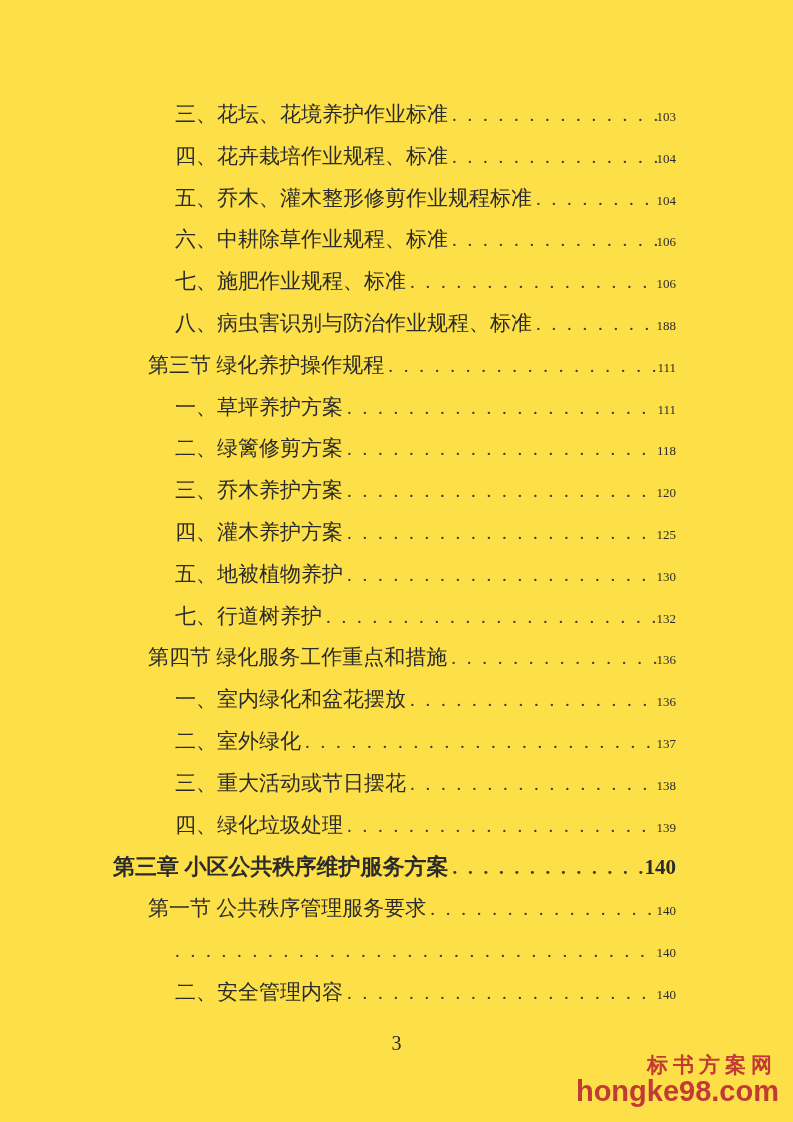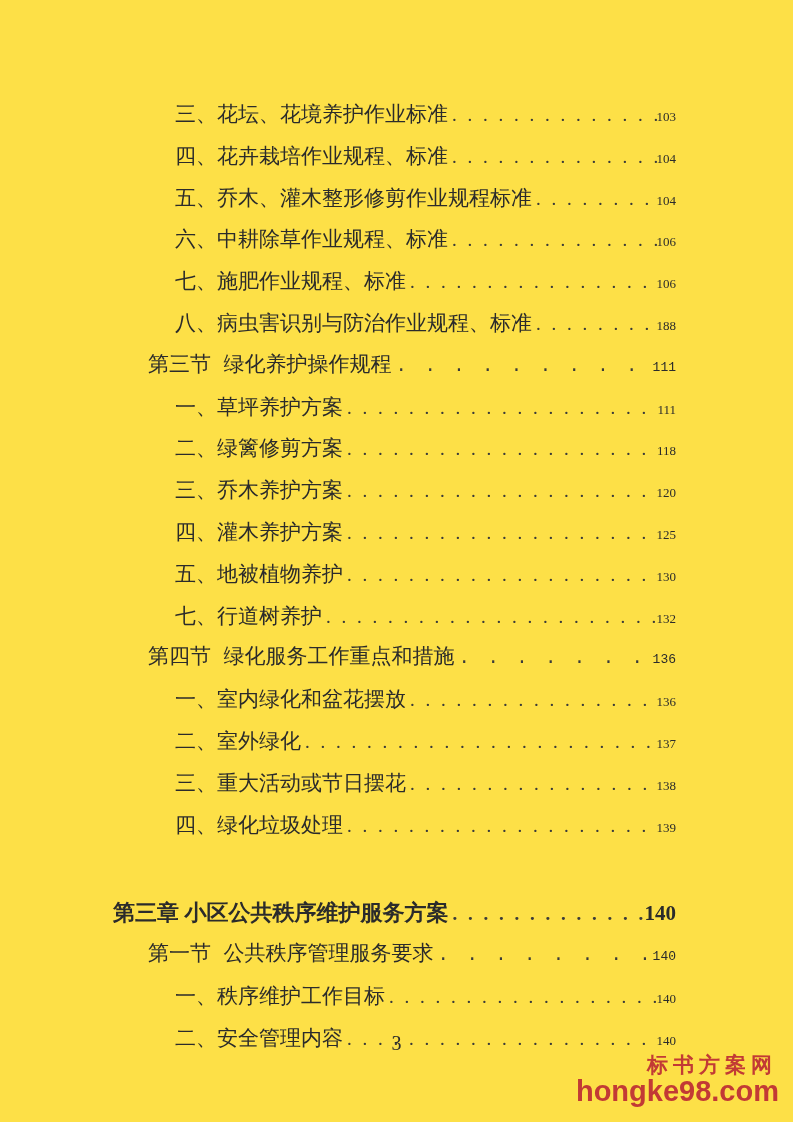--- a/index.html
+++ b/index.html
@@ -28,23 +28,22 @@
     height: 41.8px;
     margin-right: 117px;
     font-size: 21px;
     line-height: 41.8px;
     white-space: nowrap;
   }
   .toc-row.lvl0 {
     margin-left: 113px;
     font-weight: bold;
     font-size: 22px;
-    margin-top: 46px;
-  }
-  .toc-row.lvl1 { margin-left: 148px; font-family: Liberation Mono, monospace; }
+  }
+  .toc-row.lvl1 { margin-left: 148px; }
   .toc-row.lvl2 { margin-left: 175px; }
   .toc-title {
     flex: 0 0 auto;
     padding-right: 4px;
   }
   .dot-leader {
     flex: 1 1 auto;
     overflow: hidden;
     font-size: 19px;
     letter-spacing: 3px;
@@ -206,21 +205,20 @@
       <span class="toc-page">140</span>
     </div>
 
     <div class="toc-row lvl1">
       <span class="toc-title">第一节 公共秩序管理服务要求</span>
       <span class="dot-leader">. . . . . . . . . . . . . . . . . . . . . . . . . . . . . . . . . . . . . . . . . . . . . . . . . . . . . . . . . . . . . . . . . . . . . . . . . . . . . . . . </span>
       <span class="toc-page">140</span>
     </div>
 
     <div class="toc-row lvl2">
-      <span class="toc-title">一、秩序维护工作目标</span>
       <span class="dot-leader">. . . . . . . . . . . . . . . . . . . . . . . . . . . . . . . . . . . . . . . . . . . . . . . . . . . . . . . . . . . . . . . . . . . . . . . . . . . . . . . . </span>
       <span class="toc-page">140</span>
     </div>
 
     <div class="toc-row lvl2">
       <span class="toc-title">二、安全管理内容</span>
       <span class="dot-leader">. . . . . . . . . . . . . . . . . . . . . . . . . . . . . . . . . . . . . . . . . . . . . . . . . . . . . . . . . . . . . . . . . . . . . . . . . . . . . . . . </span>
       <span class="toc-page">140</span>
     </div>
   </div>

